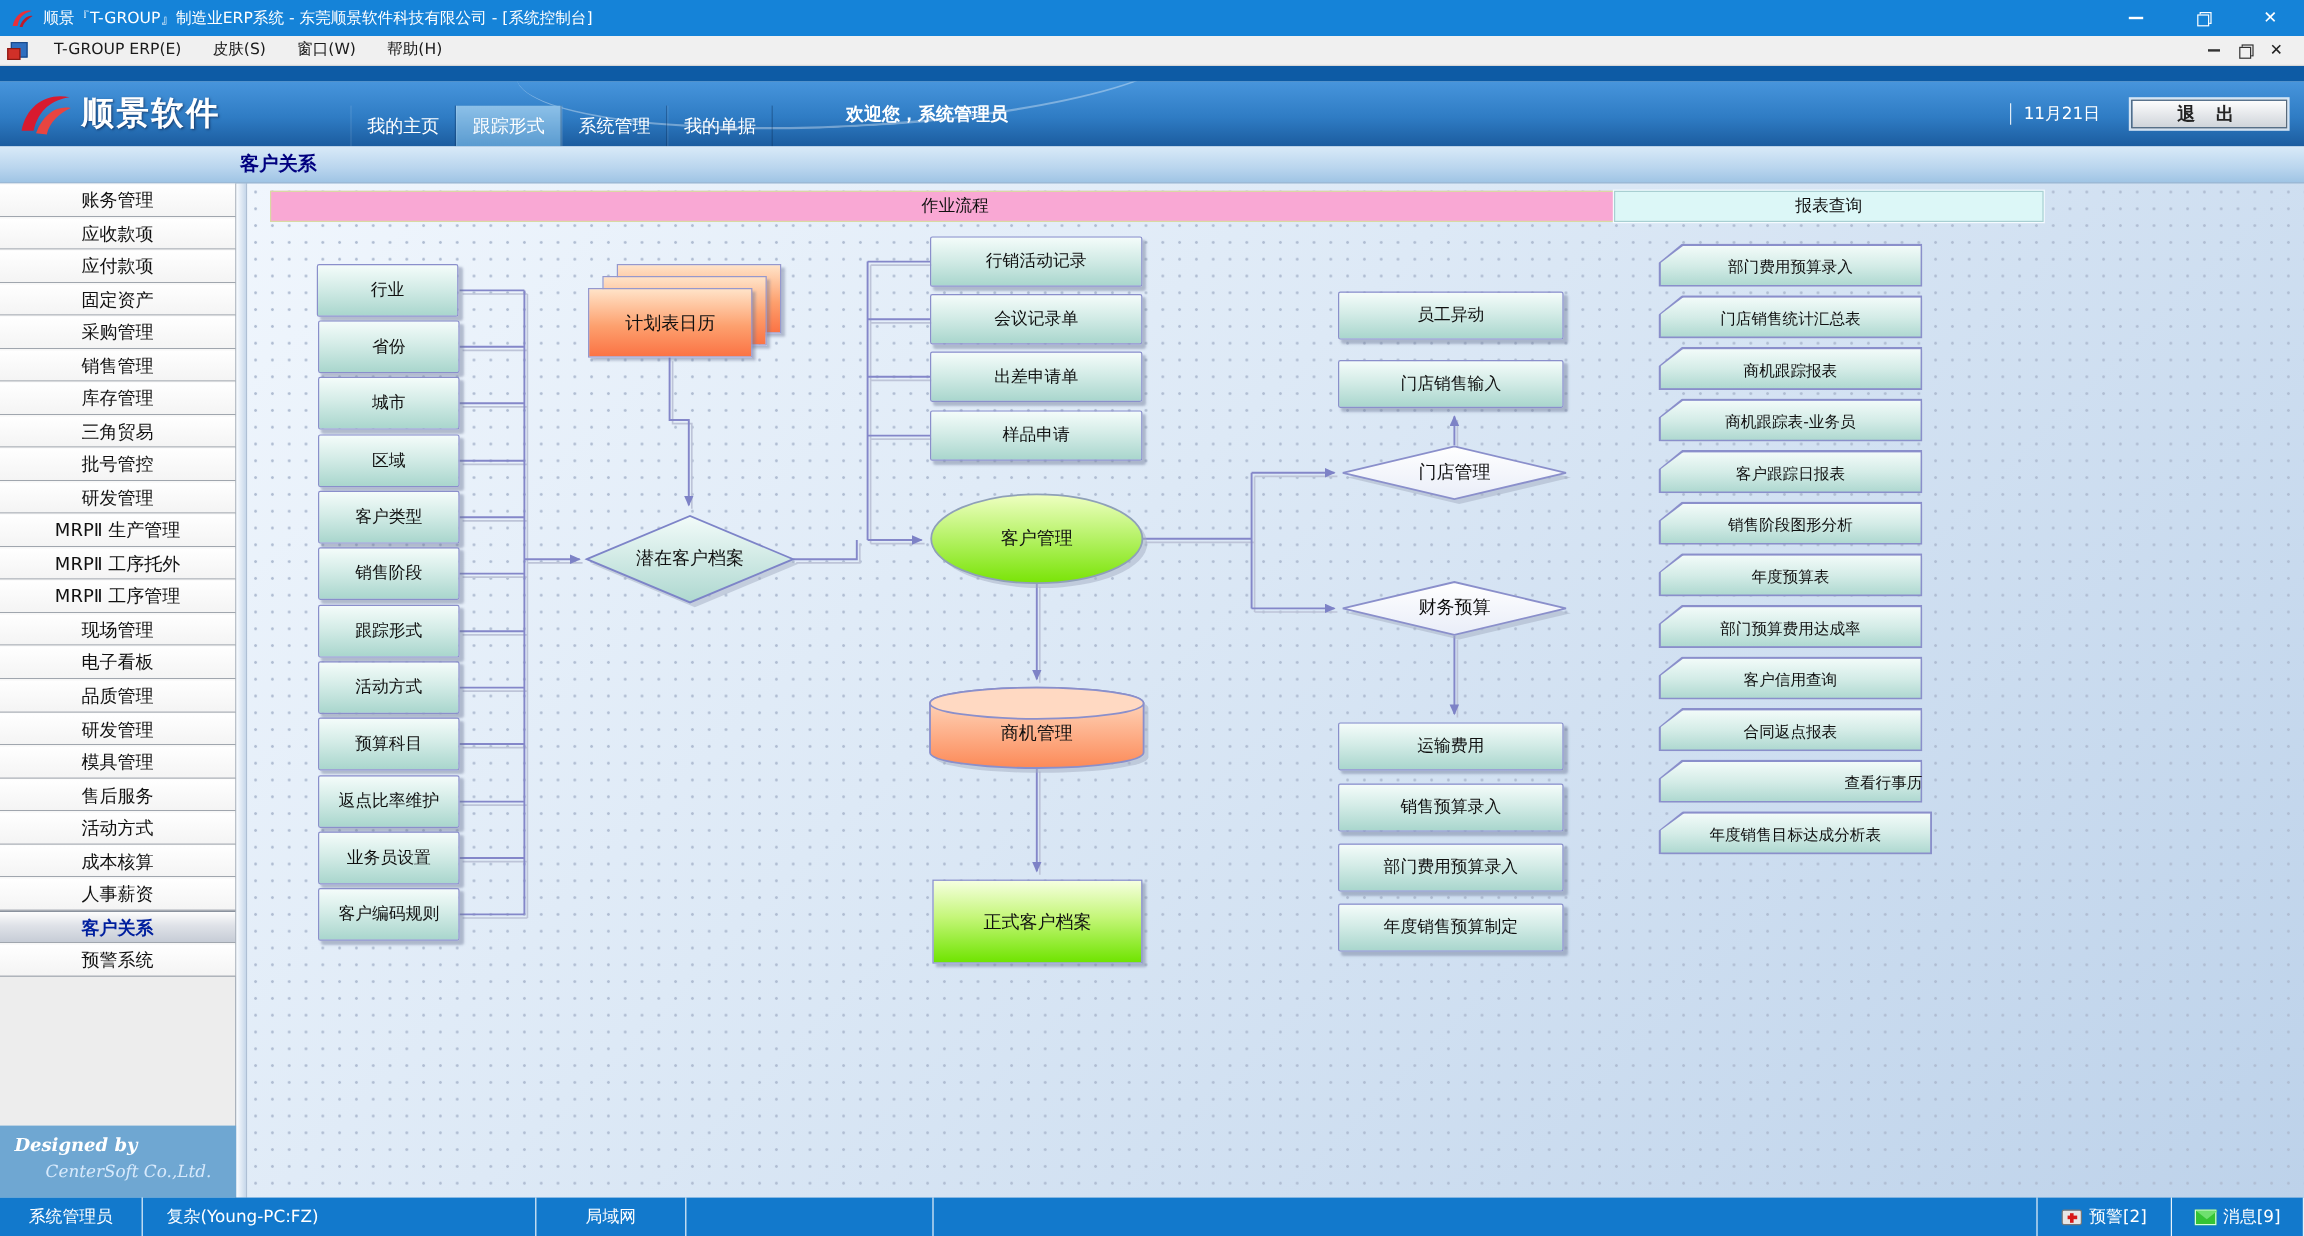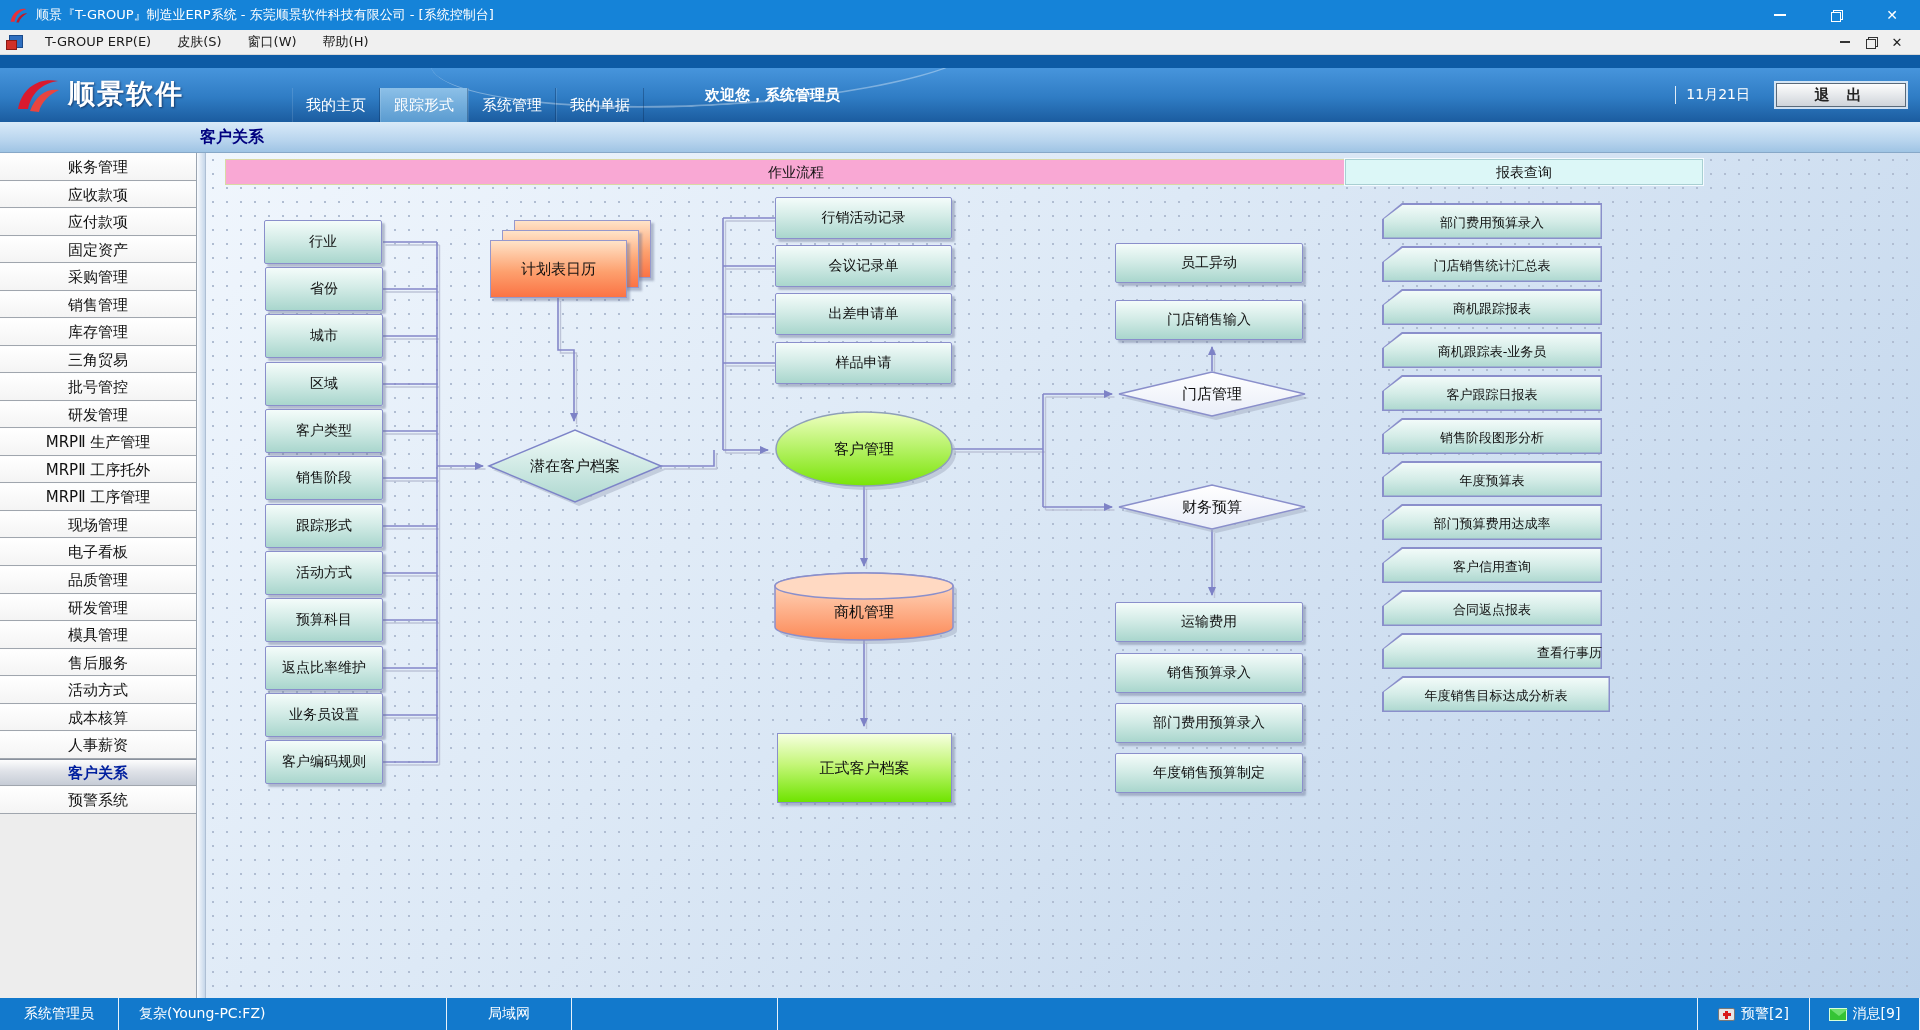--- a/index.html
+++ b/index.html
@@ -204,20 +204,24 @@
     <div class="sb-item">电子看板</div>
     <div class="sb-item">品质管理</div>
     <div class="sb-item">研发管理</div>
     <div class="sb-item">模具管理</div>
     <div class="sb-item">售后服务</div>
     <div class="sb-item">活动方式</div>
     <div class="sb-item">成本核算</div>
     <div class="sb-item">人事薪资</div>
     <div class="sb-item selected">客户关系</div>
     <div class="sb-item">预警系统</div>
+    <div class="designedby">
+      <div class="d1">Designed by</div>
+      <div class="d2">CenterSoft Co.,Ltd.</div>
+    </div>
   </div>
   <div class="gutter"></div>
 
   <div class="flowbg"></div>
 
   <div class="flowlayer">
 
     <svg width="1920" height="1030" viewBox="0 0 1920 1030" style="position:absolute;left:0;top:0;">
       <defs>
         <marker id="arr" markerWidth="11" markerHeight="10" refX="8" refY="4" orient="auto" markerUnits="userSpaceOnUse">

